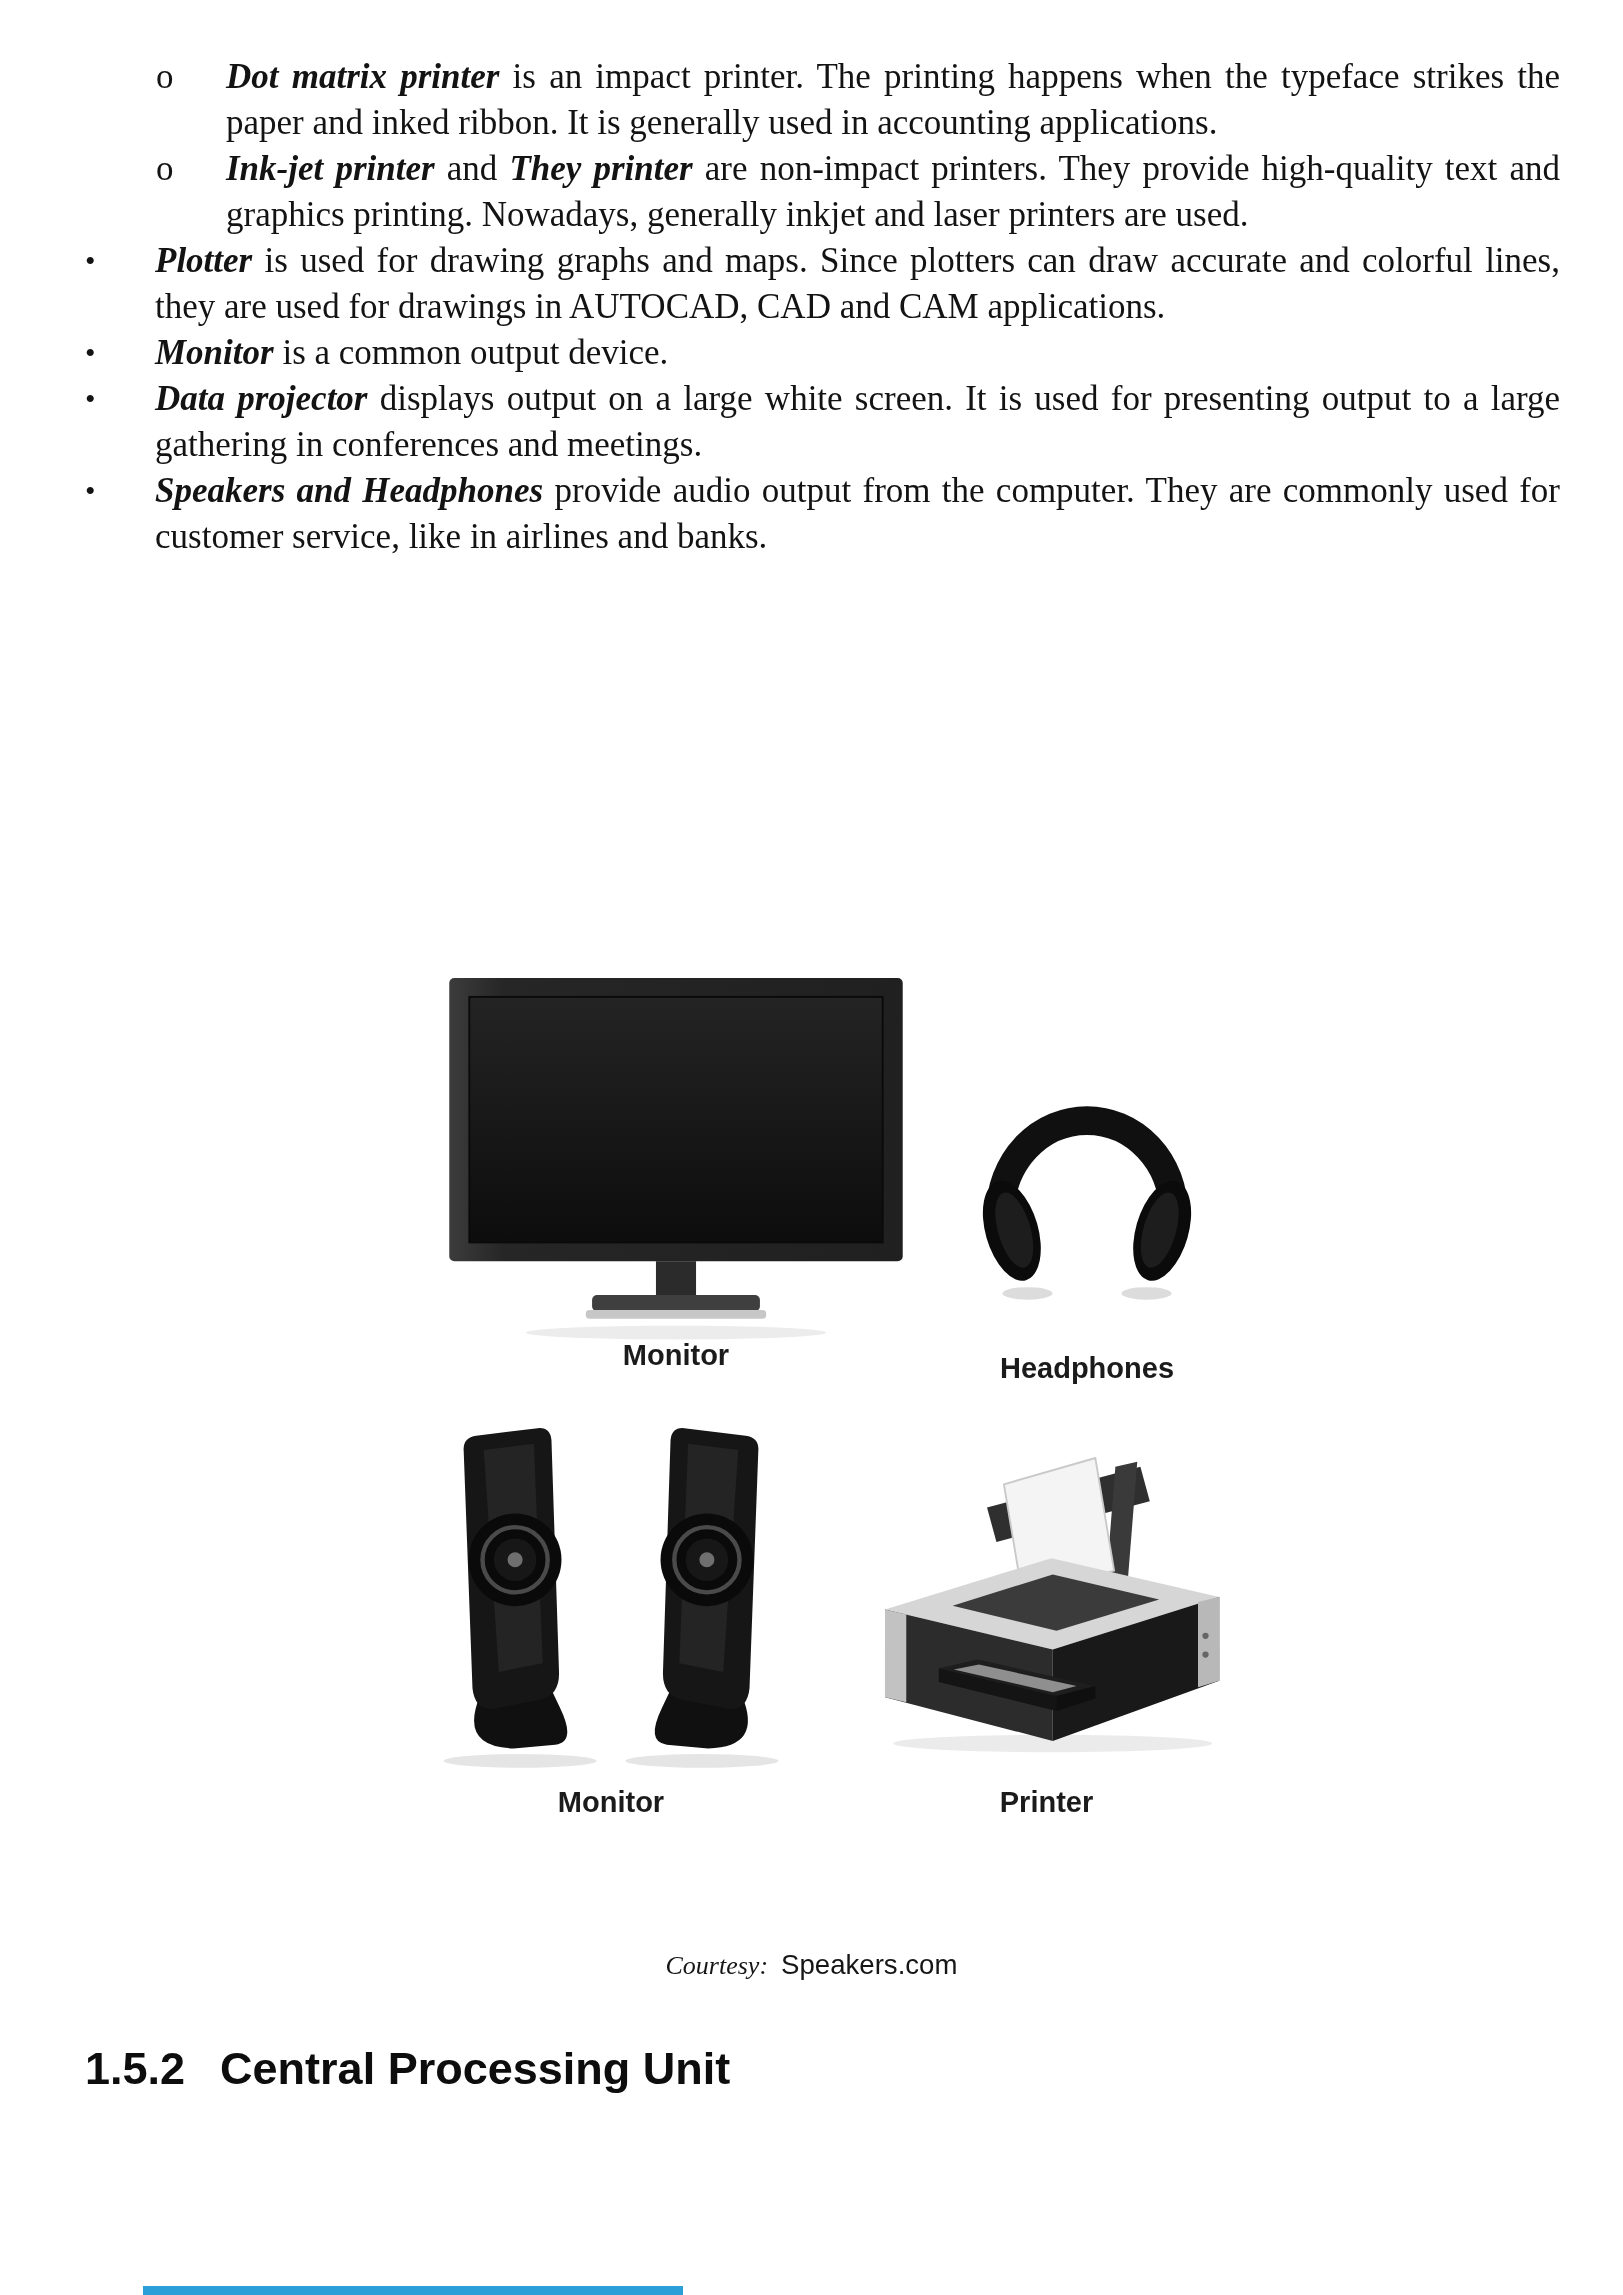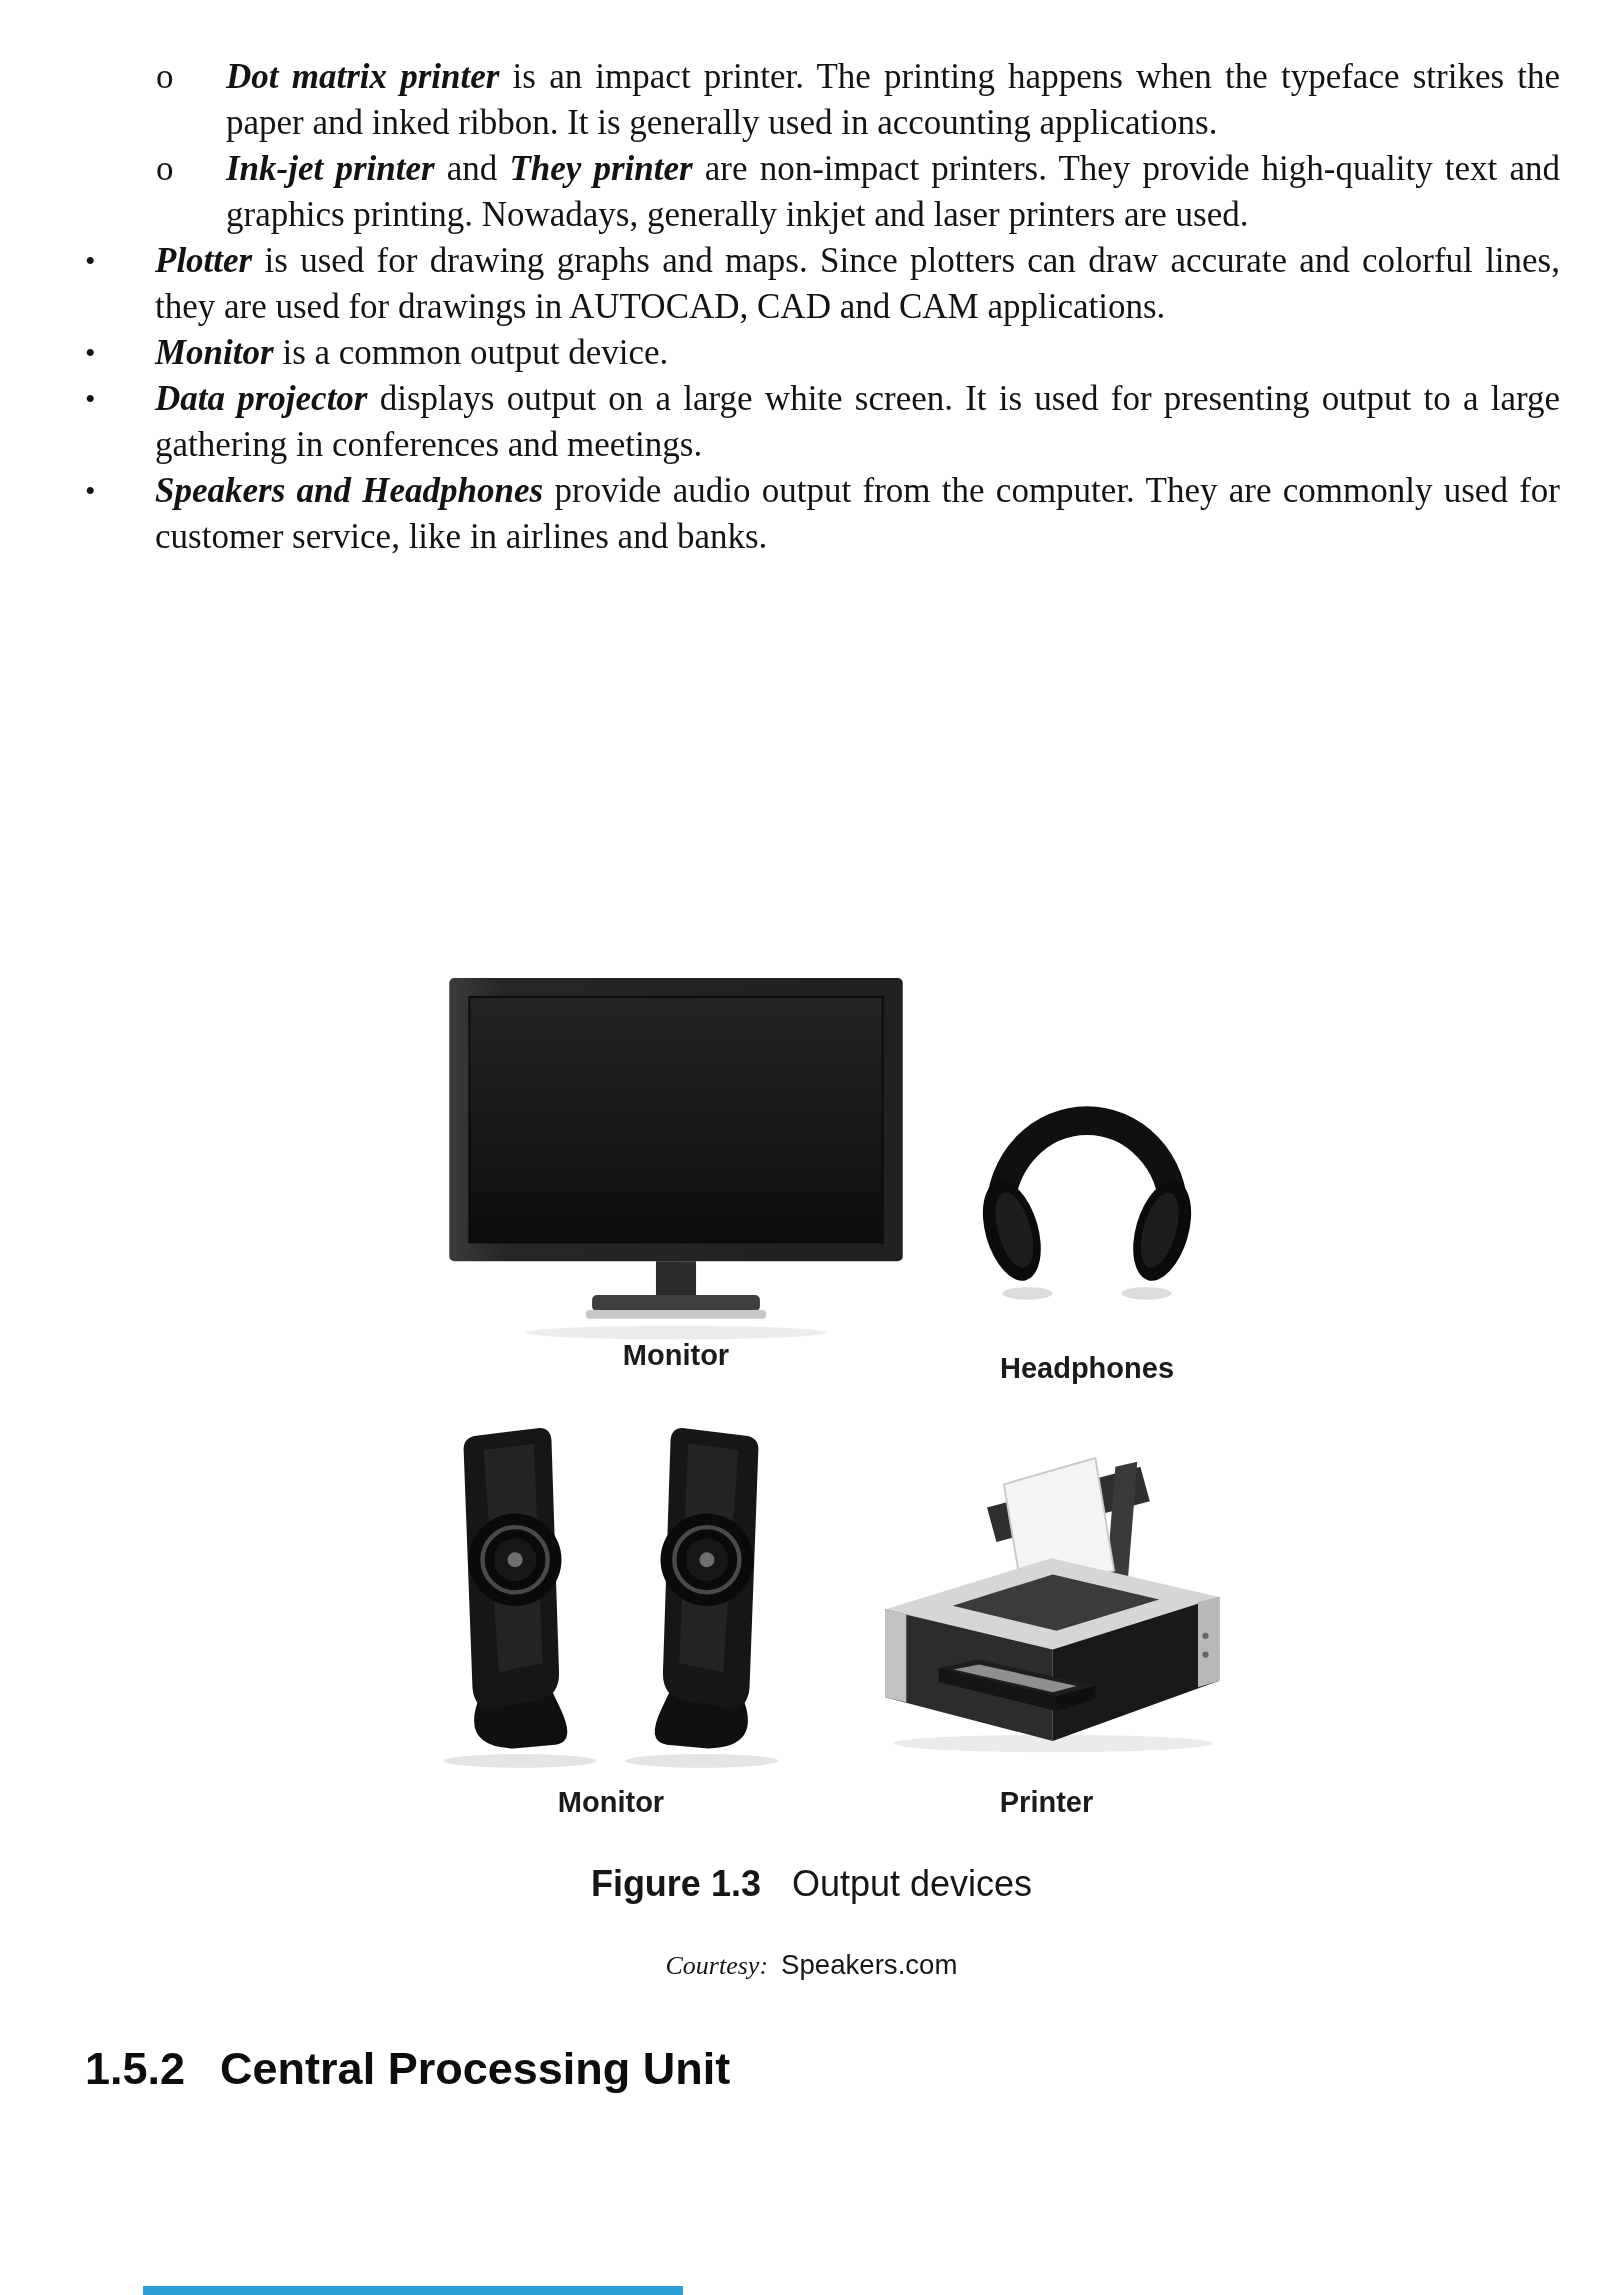--- a/index.html
+++ b/index.html
@@ -176,23 +176,20 @@
       <circle cx="574" cy="330" r="5" fill="#666"></circle>
       <polygon points="148,352 336,396 398,380 210,338" fill="#1e1e1e"></polygon>
       <polygon points="172,354 330,390 368,380 212,346" fill="#8f8f8f"></polygon>
       <polygon points="148,352 148,374 336,420 336,396" fill="#141414"></polygon>
       <polygon points="336,396 398,380 398,400 336,420" fill="#0f0f0f"></polygon>
     </svg>
 
     <div class="devlabel" style="left:426px;top:1786px;width:370px;">Monitor</div>
     <div class="devlabel" style="left:846px;top:1786px;width:401px;">Printer</div>
 
-    <div class="caption">
-      <span class="cap-label">Figure 1.3</span><span class="cap-text">Output devices</span>
-    </div>
 
     <div class="courtesy">
       <span class="c-label">Courtesy:</span><span class="c-text">Speakers.com</span>
     </div>
 
   </div>
 
   <h2 class="section-heading">
     <span class="sec-num">1.5.2</span><span class="sec-title">Central Processing Unit</span>
   </h2>

